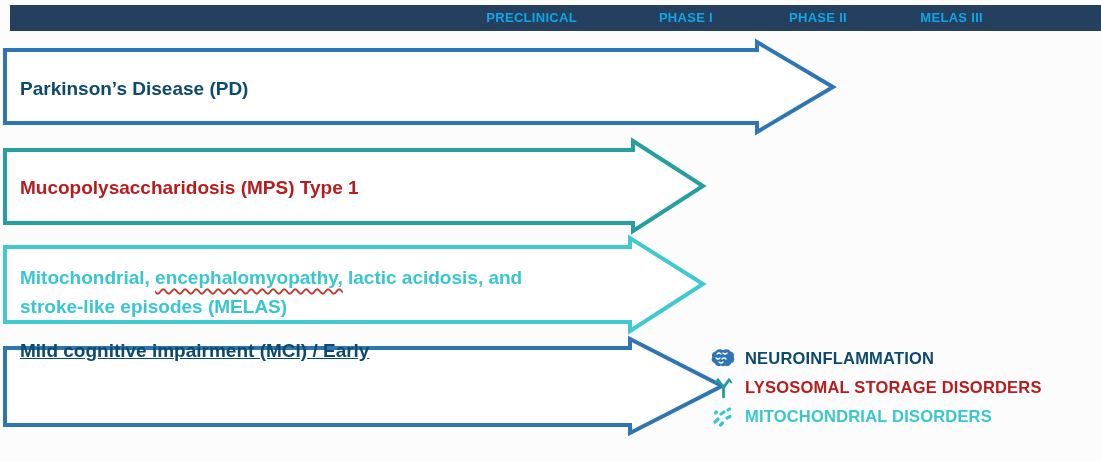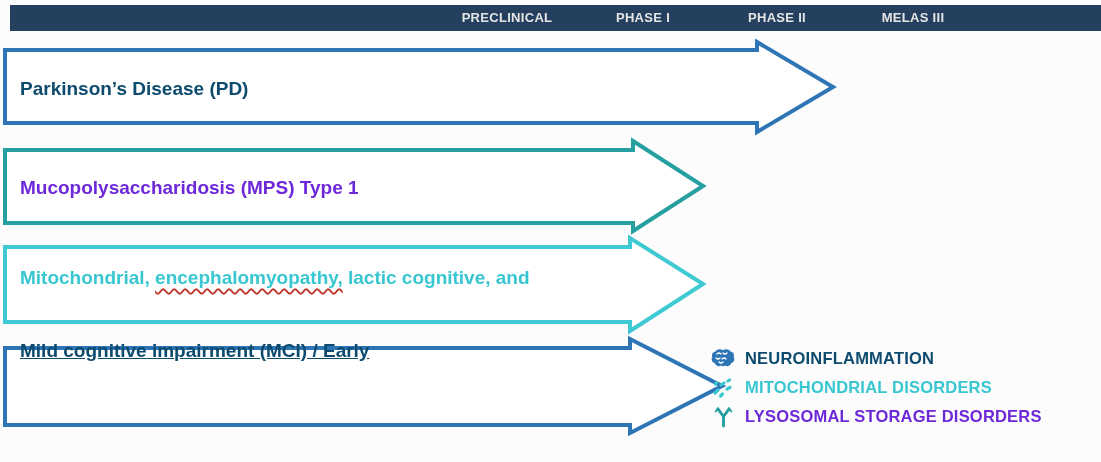--- a/index.html
+++ b/index.html
@@ -4,30 +4,30 @@
 <style>
   html,body{margin:0;padding:0;background:#ffffff;}
   .canvas{
     position:relative;width:1101px;height:462px;overflow:hidden;
     background:#fcfcfc;font-family:"Liberation Sans",sans-serif;
   }
   
   .phase-bar{position:absolute;left:10px;top:5px;width:1091px;height:26px;background:#24405E;}
   .phase-label{
     position:absolute;top:0;width:140px;height:26px;line-height:26px;
-    text-align:center;color:#e5e5e5;font-weight:bold;font-size:13px;letter-spacing:.3px;
+    text-align:right;color:#0ea5e9;font-weight:bold;font-size:13px;letter-spacing:.3px;
   }
   .pl-0{left:427px}.pl-1{left:563px}.pl-2{left:697px}.pl-3{left:833px}
   
   .arrows{position:absolute;left:0;top:0;}
   .arrow{fill:#FFFFFF;stroke-width:4px;stroke-linejoin:miter;}
   .st-blue{stroke:#2E75B6}.st-teal{stroke:#259FA0}.st-cyan{stroke:#3FC9D3}
   
   .row-label{position:absolute;left:20px;font-weight:bold;font-size:19px;line-height:29px;white-space:nowrap;}
-  .c-blue{color:#0c4a6e}.c-teal{color:#6d28d9}.c-cyan{color:#38C7D1}
+  .c-blue{color:#0c4a6e}.c-teal{color:#b91c1c}.c-cyan{color:#38C7D1}
   .squiggle{
     text-decoration:underline;text-decoration-style:wavy;
     text-decoration-color:#C0392B;text-decoration-thickness:2px;text-underline-offset:4px;text-align:right;
   }
   
   .legend{position:absolute;left:708px;top:344px;display:flex;flex-direction:column;}
   .legend-row{display:flex;align-items:center;height:29px;}
   .licon{width:30px;display:flex;justify-content:center;align-items:center;}
   .ltext{font-weight:bold;font-size:16.5px;margin-left:7px;white-space:nowrap;letter-spacing:.2px;}
 </style>
@@ -48,66 +48,67 @@
     <polygon class="arrow st-teal" points="5,150 633,150 633,141 703,186 633,231 633,223 5,223"></polygon>
     <polygon class="arrow st-cyan" points="5,247 630,247 630,238 703,284 630,331 630,322 5,322"></polygon>
     <polygon class="arrow st-blue" points="5,348 630,348 630,339 722,386 630,433 630,425 5,425"></polygon>
   </svg>
 
   <div class="row-label c-blue" style="top:74px;">Parkinson’s Disease (PD)</div>
 
   <div class="row-label c-teal" style="top:173px;">Mucopolysaccharidosis (MPS) Type 1</div>
 
   <div class="row-label c-cyan" style="top:263px;">
-    <span>Mitochondrial, </span><span class="squiggle">encephalomyopathy,</span><span> lactic cognitive, and</span><br>
+    <span>Mitochondrial, </span><span class="squiggle">encephalomyopathy,</span><span> lactic acidosis, and</span><br>
+    <span>stroke-like episodes (MELAS)</span>
   </div>
 
   <div class="row-label c-blue" style="top:336px;text-decoration:underline;">
     <span>Mild cognitive impairment (MCI) / Early</span><br>
   </div>
 
   <div class="legend">
 
     <div class="legend-row">
       <span class="licon">
         <svg width="26" height="22" viewBox="0 0 26 22">
           <path d="M13 2.2 C10.5 .4 6.8 1 5.6 3.4 C2.6 3.8 1.2 6.8 2.4 9 C.8 11.2 2 14.4 4.6 15 C5.4 17.6 8.6 19 11 17.6 C12 18.4 14 18.4 15 17.6 C17.4 19 20.6 17.6 21.4 15 C24 14.4 25.2 11.2 23.6 9 C24.8 6.8 23.4 3.8 20.4 3.4 C19.2 1 15.5 .4 13 2.2 Z" fill="#2E75B6"></path>
           <path d="M7 6 q2 -2 4 0 M13 5 q2 2 4 0 M6 10 q2 2 4 0 M12 11 q2 -2 4 0 M9 14 q2 2 4 0" stroke="#FFFFFF" stroke-width="1.3" fill="none" stroke-linecap="round"></path>
         </svg>
       </span>
       <span class="ltext c-blue">NEUROINFLAMMATION</span>
     </div>
 
     <div class="legend-row">
       <span class="licon">
-        <svg width="22" height="22" viewBox="0 0 22 22">
-          <g stroke="#38C7D1" stroke-width="3.2" stroke-linecap="round">
-            <line x1="3" y1="16" x2="6" y2="13"></line>
-            <line x1="8.5" y1="19" x2="10.5" y2="17"></line>
-            <line x1="9" y1="8" x2="12" y2="6"></line>
-            <line x1="15" y1="12" x2="18" y2="10.5"></line>
-            <line x1="16" y1="4" x2="17.5" y2="3"></line>
-            <line x1="3.5" y1="7" x2="4.5" y2="6"></line>
-          </g>
-        </svg>
-      </span>
-      <span class="ltext c-cyan">MITOCHONDRIAL DISORDERS</span>
-    </div>
-
-    <div class="legend-row">
-      <span class="licon">
         <svg width="19" height="23" viewBox="0 0 20 24">
           <g stroke="#239E9D" stroke-width="3" stroke-linecap="round" fill="none">
             <path d="M10 22 L10 12"></path>
             <path d="M10 12 L4.5 4.5"></path>
             <path d="M10 12 L15.5 4.5"></path>
           </g>
           <g stroke="#239E9D" stroke-width="2" stroke-linecap="round" fill="none">
             <path d="M1.8 6.8 L4.2 3.2"></path>
             <path d="M18.2 6.8 L15.8 3.2"></path>
           </g>
         </svg>
       </span>
       <span class="ltext c-teal">LYSOSOMAL STORAGE DISORDERS</span>
     </div>
 
+    <div class="legend-row">
+      <span class="licon">
+        <svg width="22" height="22" viewBox="0 0 22 22">
+          <g stroke="#38C7D1" stroke-width="3.2" stroke-linecap="round">
+            <line x1="3" y1="16" x2="6" y2="13"></line>
+            <line x1="8.5" y1="19" x2="10.5" y2="17"></line>
+            <line x1="9" y1="8" x2="12" y2="6"></line>
+            <line x1="15" y1="12" x2="18" y2="10.5"></line>
+            <line x1="16" y1="4" x2="17.5" y2="3"></line>
+            <line x1="3.5" y1="7" x2="4.5" y2="6"></line>
+          </g>
+        </svg>
+      </span>
+      <span class="ltext c-cyan">MITOCHONDRIAL DISORDERS</span>
+    </div>
+
   </div>
 </div>
 
 </body></html>

